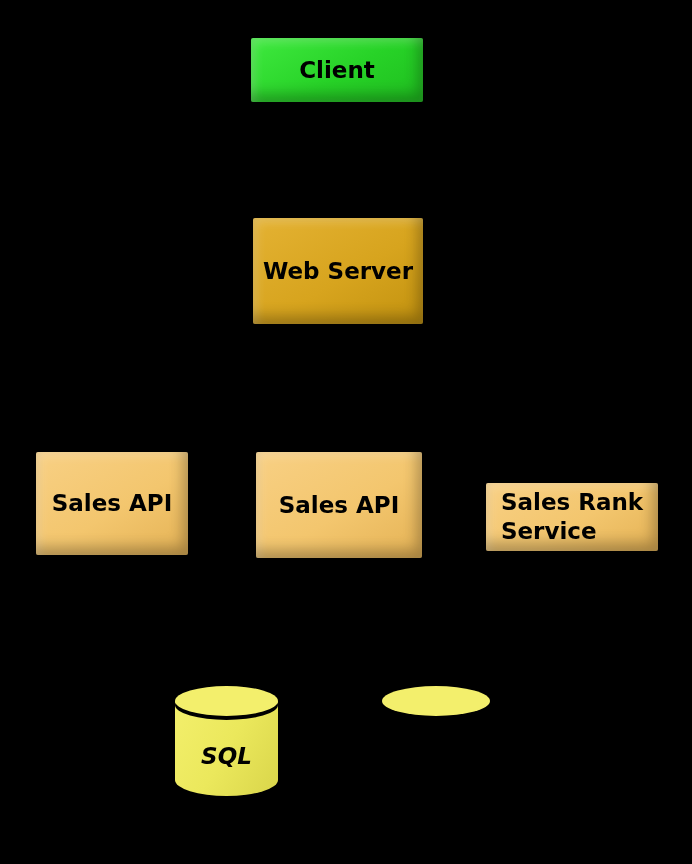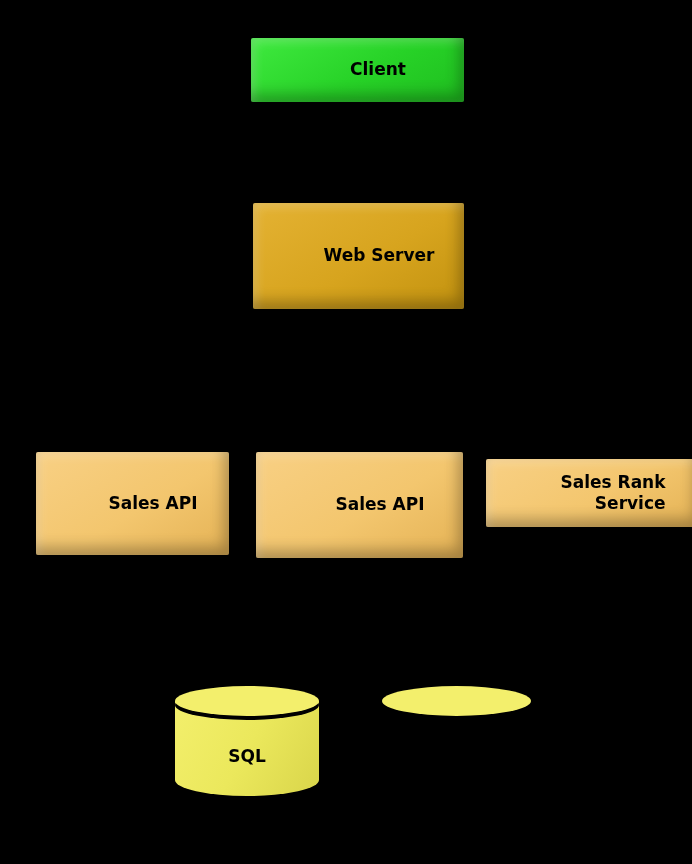--- a/index.html
+++ b/index.html
@@ -15,48 +15,47 @@
     overflow: hidden;
     font-family: "DejaVu Sans", "Liberation Sans", sans-serif;
   }
   .node {
     position: absolute;
     display: flex;
     align-items: center;
     justify-content: center;
     color: #000;
     font-weight: bold;
-    font-size: 17px;
-    text-align: right;
+    font-size: 23px;
+    text-align: left;
     line-height: 1.25;
-    padding-left: 41px;
   }
   .box {
     border-radius: 2px;
     box-shadow:
       inset -5px -8px 14px rgba(0,0,0,0.28),
       inset 4px 4px 10px rgba(255,255,255,0.22),
       5px 6px 10px rgba(0,0,0,0.55);
   }
   .label {
     white-space: pre-line;
     padding: 0 8px;
   }
 
   
   .client     { background: linear-gradient(150deg, #3fe93f 0%, #27d227 55%, #1fbe1f 100%); }
   .web-server { background: linear-gradient(150deg, #e4b233 0%, #d7a41e 55%, #c2920f 100%); }
   .api        { background: linear-gradient(150deg, #f8d084 0%, #f3c66e 55%, #e4b255 100%); }
 
   
   .pos-client        { left: 251px; top: 38px;  width: 172px; height: 64px; }
-  .pos-web-server    { left: 253px; top: 203px; width: 170px; height: 106px; }
+  .pos-web-server    { left: 253px; top: 218px; width: 170px; height: 106px; }
   .pos-sales-api     { left: 36px;  top: 452px; width: 152px; height: 103px; }
   .pos-read-api      { left: 256px; top: 452px; width: 166px; height: 106px; }
-  .pos-sales-rank    { left: 486px; top: 459px; width: 172px; height: 68px; }
+  .pos-sales-rank    { left: 486px; top: 483px; width: 172px; height: 68px; }
   .pos-sql           { left: 175px; top: 686px; width: 103px; height: 110px; }
   .pos-object-store  { left: 382px; top: 686px; width: 108px; height: 115px; }
 
   
   .cylinder { display: block; }
   .cyl-top {
     position: absolute;
     top: 0; left: 0; right: 0;
     height: 30px;
     border-radius: 50%;
@@ -67,21 +66,21 @@
   .cyl-body {
     position: absolute;
     top: 15px; left: 0; right: 0; bottom: 0;
     background: linear-gradient(120deg, #f3ef6c 0%, #ebe85c 50%, #d9d54a 100%);
     border-radius: 0 0 50% 50% / 0 0 16px 16px;
     z-index: 1;
     display: flex;
     align-items: center;
     justify-content: center;
   }
-  .cyl-body .label { padding-top: 16px; }
+  .cyl-body .label { padding-top: 16px; font-style: italic; }
 </style>
 </head>
 <body>
 
 <div class="canvas">
 
   <div class="node box client pos-client">
     <span class="label">Client</span>
   </div>
 

